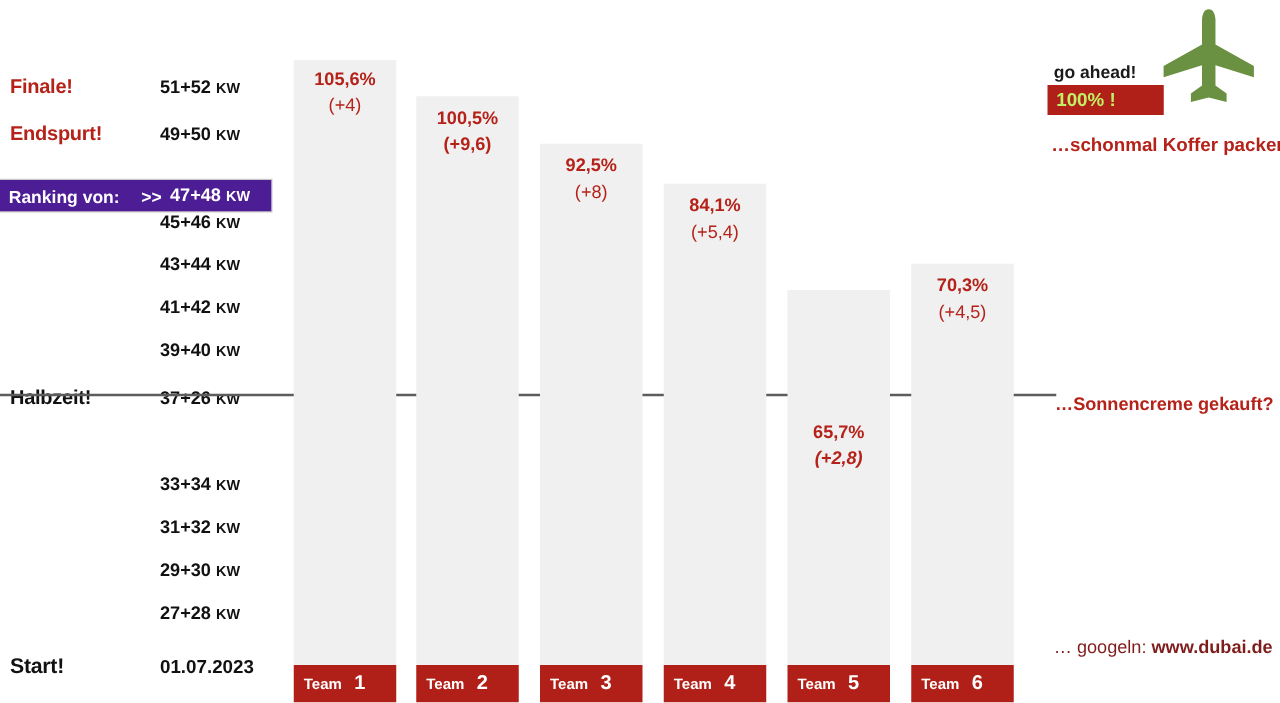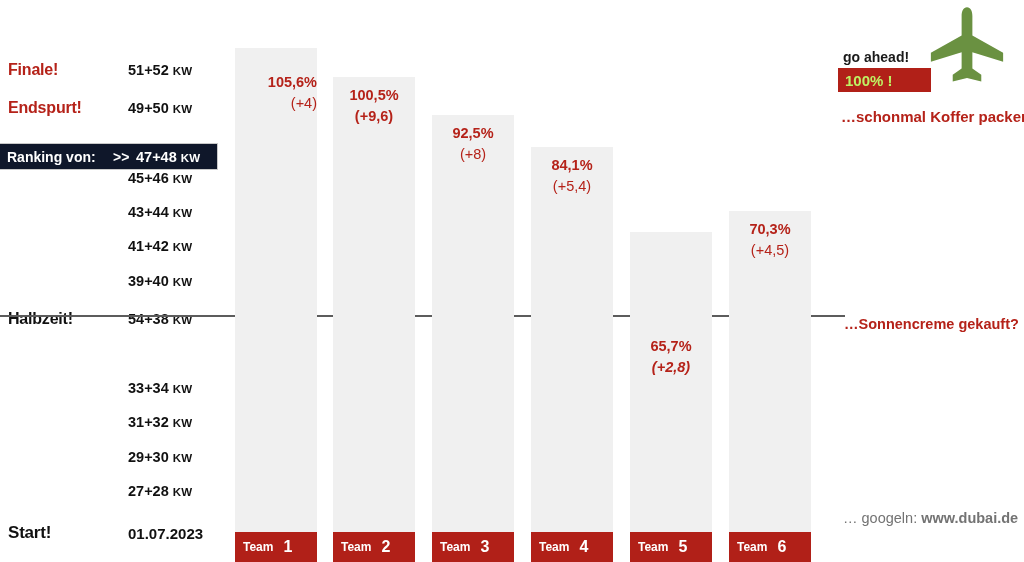--- a/index.html
+++ b/index.html
@@ -56,21 +56,21 @@
     letter-spacing: 0.2px;
   }
 
   
   #ranking-row {
     position: absolute;
     left: 0;
     top: 144px;
     width: 217px;
     height: 25px;
-    background: #0f172a;
+    background: #4c1d95;
     box-shadow: 0 0 0 1px #c9c9c9;
   }
   #ranking-row .rank-label {
     position: absolute;
     left: 7px;
     top: 50%;
     transform: translateY(-50%);
     font-size: 14px;
     font-weight: bold;
     color: #ffffff;
@@ -230,21 +230,21 @@
     font-size: 14.5px;
     font-weight: bold;
     color: #b52219;
     white-space: nowrap;
   }
   #note-googeln {
     position: absolute;
     left: 5px;
     top: 510px;
     font-size: 14.5px;
-    color: #737373;
+    color: #7f1d1d;
     white-space: nowrap;
     font-weight: bold;
   }
   #note-googeln .gword { font-weight: normal; }
 </style>
 </head>
 <body>
 
 <div id="halftime-rule"></div>
 
@@ -264,21 +264,21 @@
       <span class="weeklabel"><span>43+44</span> <span class="kw">KW</span></span>
     </div>
     <div class="scale-row" style="top: 233px;">
       <span class="weeklabel"><span>41+42</span> <span class="kw">KW</span></span>
     </div>
     <div class="scale-row" style="top: 268px;">
       <span class="weeklabel"><span>39+40</span> <span class="kw">KW</span></span>
     </div>
     <div class="scale-row" style="top: 306px;">
       <span class="milestone black">Halbzeit!</span>
-      <span class="weeklabel"><span>54+38</span> <span class="kw">KW</span></span>
+      <span class="weeklabel"><span>37+26</span> <span class="kw">KW</span></span>
     </div>
     <div class="scale-row" style="top: 375px;">
       <span class="weeklabel"><span>33+34</span> <span class="kw">KW</span></span>
     </div>
     <div class="scale-row" style="top: 409px;">
       <span class="weeklabel"><span>31+32</span> <span class="kw">KW</span></span>
     </div>
     <div class="scale-row" style="top: 444px;">
       <span class="weeklabel"><span>29+30</span> <span class="kw">KW</span></span>
     </div>
@@ -293,21 +293,21 @@
 
 <div id="ranking-row">
   <span class="rank-label">Ranking von:</span>
   <span class="rank-arrows">&gt;&gt;</span>
   <span class="rank-week"><span>47+48</span> <span class="kw">KW</span></span>
 </div>
 
 <div id="chart">
     <div class="bar-group" style="left: 235px; width: 82px; height: 514px;">
       <div class="bar-body" style="height: 484px;"></div>
-      <div class="bar-value" style="top: 24px; text-align: right;"><span>105,6%</span><span class="delta ">(+4)</span></div>
+      <div class="bar-value" style="top: 6px;"><span>105,6%</span><span class="delta ">(+4)</span></div>
       <div class="bar-foot">
         <span class="team-word">Team</span>
         <span class="team-num">1</span>
       </div>
     </div>
     <div class="bar-group" style="left: 333px; width: 82px; height: 485px;">
       <div class="bar-body" style="height: 455px;"></div>
       <div class="bar-value" style="top: 8px;"><span>100,5%</span><span class="delta bold">(+9,6)</span></div>
       <div class="bar-foot">
         <span class="team-word">Team</span>

